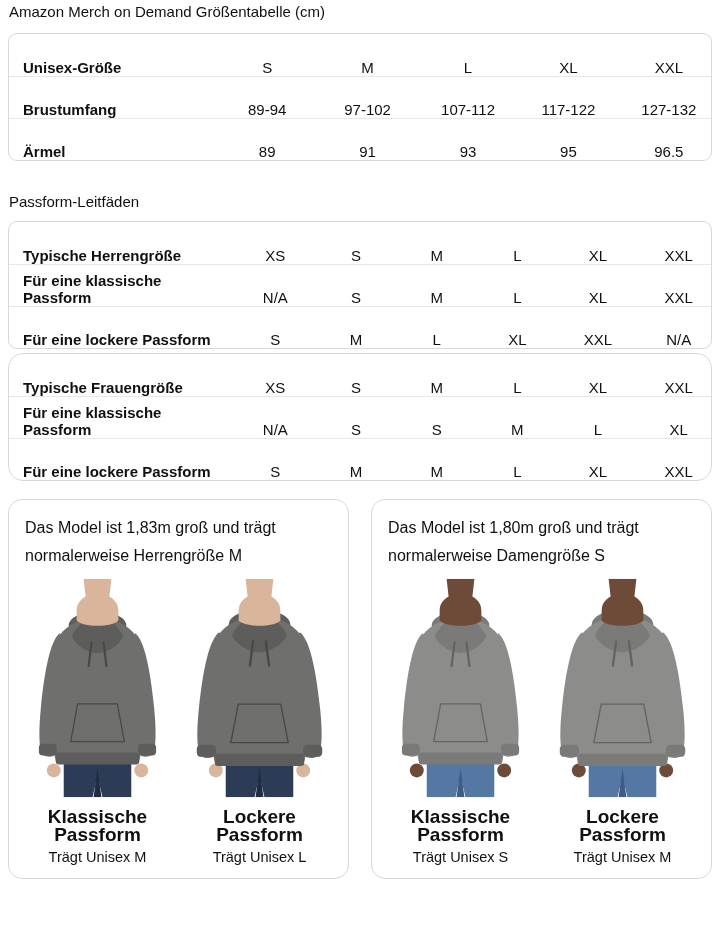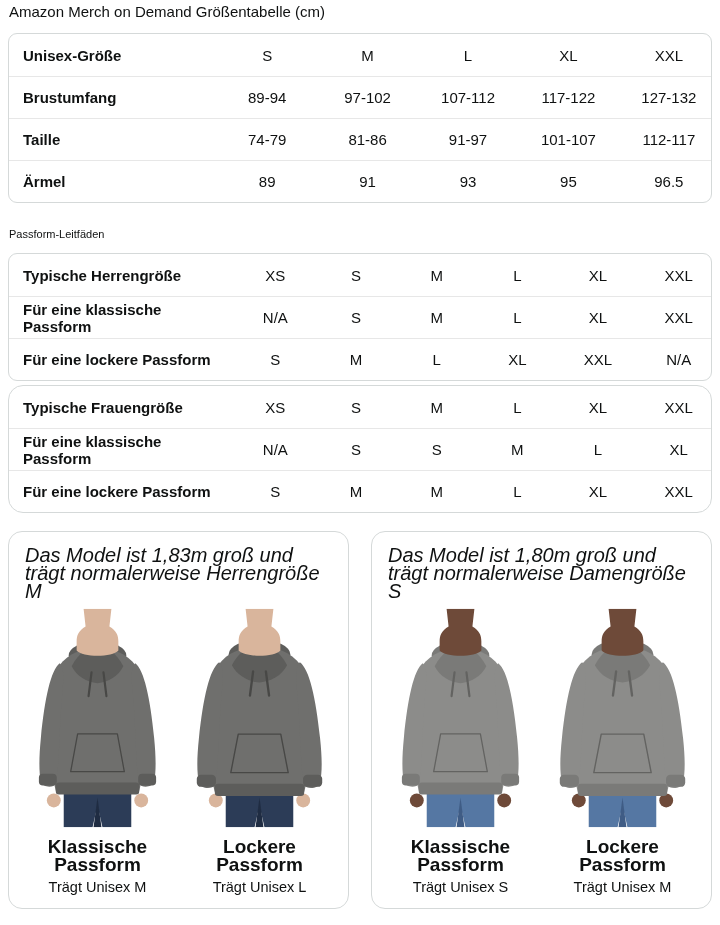--- a/index.html
+++ b/index.html
@@ -6,34 +6,34 @@
     --text:#0f1111; --border:#d5d9d9; --divider:#e7e7e7;
   }
   *{box-sizing:border-box;}
   html,body{margin:0;padding:0;background:#fff;}
   body{width:720px;height:925px;font-family:"Liberation Sans",sans-serif;color:var(--text);overflow:hidden;}
   .page{padding:3px 8px 0 8px;}
 
   .page-title{font-size:15px;font-weight:400;margin:0 0 12px 1px;line-height:18px;}
 
   .tbl{border:1px solid var(--border);border-radius:9px;background:#fff;overflow:hidden;}
-  .trow{display:flex;align-items:center;height:42px;gap:16px;}
+  .trow{display:flex;align-items:flex-end;height:42px;gap:16px;}
   .trow + .trow{border-top:1px solid var(--divider);}
   .tlabel{font-weight:700;font-size:15px;padding-left:14px;flex:0 0 auto;}
   .size-tbl .tlabel{width:200px;}
   .fit-tbl .tlabel{width:218px;}
   .tcell{flex:1 1 0;text-align:center;font-size:15px;}
 
   .footnote{font-size:13px;margin:9px 0 0 1px;line-height:15px;}
-  .section-heading{font-size:11px;font-weight:400;margin:22px 0 10px 1px;line-height:18px;}
+  .section-heading{font-size:15px;font-weight:400;margin:32px 0 10px 1px;line-height:18px;}
   .fit-tbl.second{margin-top:4px;border-radius:15px;}
 
   .cards{display:flex;gap:22px;margin-top:18px;}
   .card{flex:1 1 0;border:1px solid var(--border);border-radius:14px;background:#fff;padding:12px 14px 12px 14px;}
-  .card-desc{font-size:20px;line-height:18px;margin:2px 2px 0 2px;font-style:italic;}
+  .card-desc{font-size:16px;line-height:28px;margin:2px 2px 0 2px;}
   .figures{display:flex;justify-content:space-between;margin-top:8px;}
   .figure{width:149px;display:flex;flex-direction:column;align-items:center;}
   .photo{width:149px;height:220px;display:block;background:#fff;}
   .cap-fit{font-weight:700;font-size:19px;margin-top:10px;text-align:center;line-height:18px;}
   .cap-wears{font-size:14.5px;margin-top:5px;text-align:left;line-height:17px;}
 
   .card-men{--hoodie:var(--hoodie-men);--hoodie-dark:var(--hoodie-men-dark);--hoodie-line:var(--hoodie-men-line);
             --jeans:var(--jeans-men);--jeans-dark:var(--jeans-men-dark);--skin:var(--skin-men);}
   .card-women{--hoodie:var(--hoodie-women);--hoodie-dark:var(--hoodie-women-dark);--hoodie-line:var(--hoodie-women-line);
             --jeans:var(--jeans-women);--jeans-dark:var(--jeans-women-dark);--skin:var(--skin-women);}
@@ -94,28 +94,20 @@
     </div>
     <div class="trow">
       <div class="tlabel">Brustumfang</div>
       <div class="tcell">89-94</div>
       <div class="tcell">97-102</div>
       <div class="tcell">107-112</div>
       <div class="tcell">117-122</div>
       <div class="tcell">127-132</div>
     </div>
     <div class="trow">
-      <div class="tlabel">Taille</div>
-      <div class="tcell">74-79</div>
-      <div class="tcell">81-86</div>
-      <div class="tcell">91-97</div>
-      <div class="tcell">101-107</div>
-      <div class="tcell">112-117</div>
-    </div>
-    <div class="trow">
       <div class="tlabel">Ärmel</div>
       <div class="tcell">89</div>
       <div class="tcell">91</div>
       <div class="tcell">93</div>
       <div class="tcell">95</div>
       <div class="tcell">96.5</div>
     </div>
   </div>
 
 

